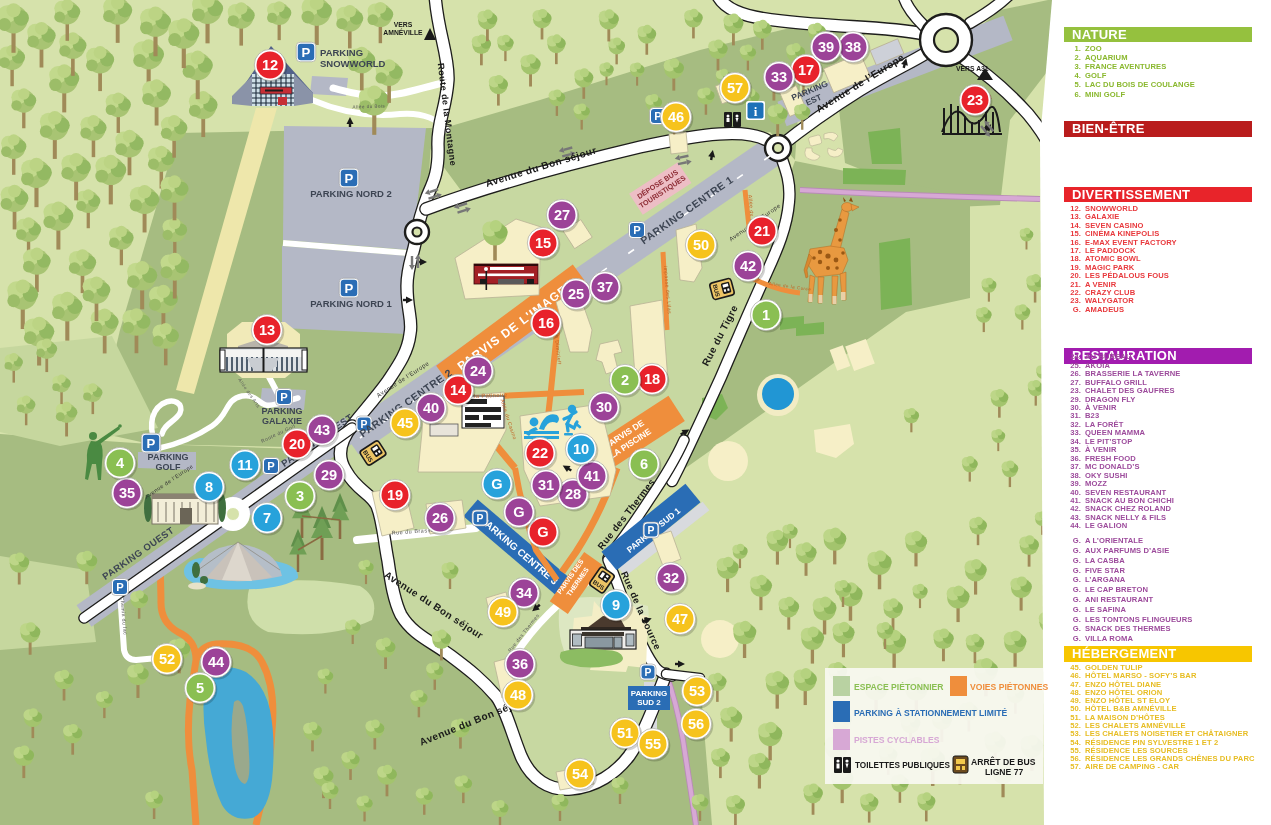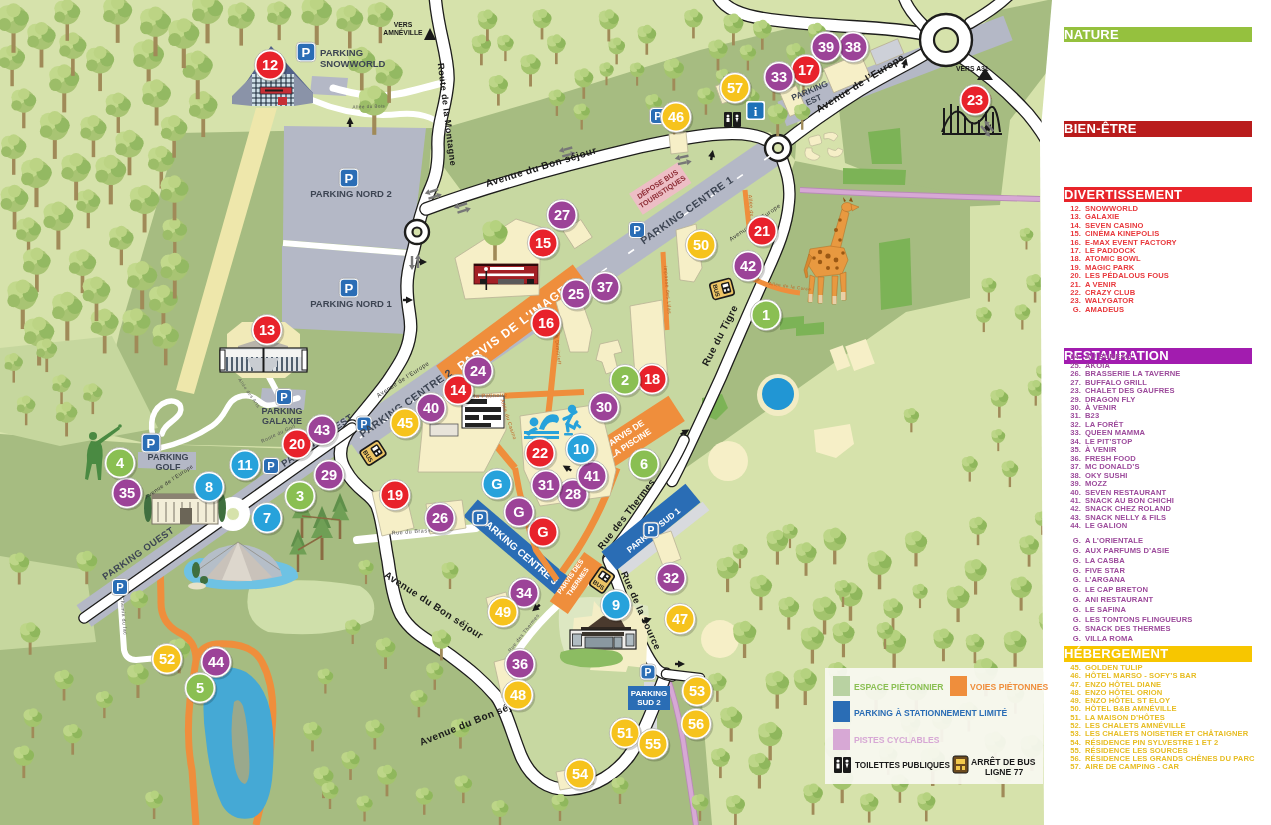--- a/index.html
+++ b/index.html
@@ -1,18 +1,18 @@
 <!DOCTYPE html>
 <html><head><meta charset="utf-8">
 <style>
 html,body{margin:0;padding:0;background:#fff}
 #wrap{position:relative;width:1271px;height:825px;overflow:hidden;font-family:"Liberation Sans",sans-serif}
 #map{position:absolute;left:0;top:0}
 #panel{position:absolute;left:1064px;top:0;width:189px;height:825px}
-.hdr{position:absolute;left:0;width:188px;height:15.5px;color:#fff;font-weight:bold;font-size:13px;line-height:15.5px;box-sizing:border-box;letter-spacing:0.3px}
+.hdr{position:absolute;left:0;width:188px;height:15.5px;color:#fff;font-weight:bold;font-size:13px;line-height:15.5px;padding-left:8px;box-sizing:border-box;letter-spacing:0.3px}
 .lst{position:absolute;left:0;width:200px;font-size:7.6px;font-weight:bold;letter-spacing:0.1px}
 .lst span{display:inline-block;width:17px;text-align:right;margin-right:4px}
 .nat{color:#8ab82e}.bien{color:#1ba2da}.div{color:#e8393d}.resto{color:#9c4a9b}.heb{color:#e7bd23}
 </style></head>
 <body>
 <div id="wrap">
 
 <div id="map">
 <svg width="1060" height="825" viewBox="0 0 1060 825" font-family="Liberation Sans, sans-serif">
 <defs>
@@ -1490,20 +1490,28 @@
           </g>
 <text x="971" y="765" font-size="8.6" font-weight="bold" fill="#1a1a1a">ARRÊT DE BUS</text>
 <text x="985" y="775" font-size="8.6" font-weight="bold" fill="#1a1a1a">LIGNE 77</text>
         </g>
 </svg>
 
 </div>
 
 <div id="panel">
 <div class="hdr" style="top:26.5px;background:#95c13e">NATURE</div>
+      <div class="lst nat" style="top:43.5px;line-height:9.2px">
+        <div><span>1.</span>ZOO</div>
+        <div><span>2.</span>AQUARIUM</div>
+        <div><span>3.</span>FRANCE AVENTURES</div>
+        <div><span>4.</span>GOLF</div>
+        <div><span>5.</span>LAC DU BOIS DE COULANGE</div>
+        <div><span>6.</span>MINI GOLF</div>
+      </div>
       <div class="hdr" style="top:121px;background:#b91c1c">BIEN-ÊTRE</div>
       <div class="hdr" style="top:186.5px;background:#e8242a">DIVERTISSEMENT</div>
       <div class="lst div" style="top:205.0px;line-height:8.4px">
         <div><span>12.</span>SNOWWORLD</div>
         <div><span>13.</span>GALAXIE</div>
         <div><span>14.</span>SEVEN CASINO</div>
         <div><span>15.</span>CINÉMA KINEPOLIS</div>
         <div><span>16.</span>E-MAX EVENT FACTORY</div>
         <div><span>17.</span>LE PADDOCK</div>
         <div><span>18.</span>ATOMIC BOWL</div>

